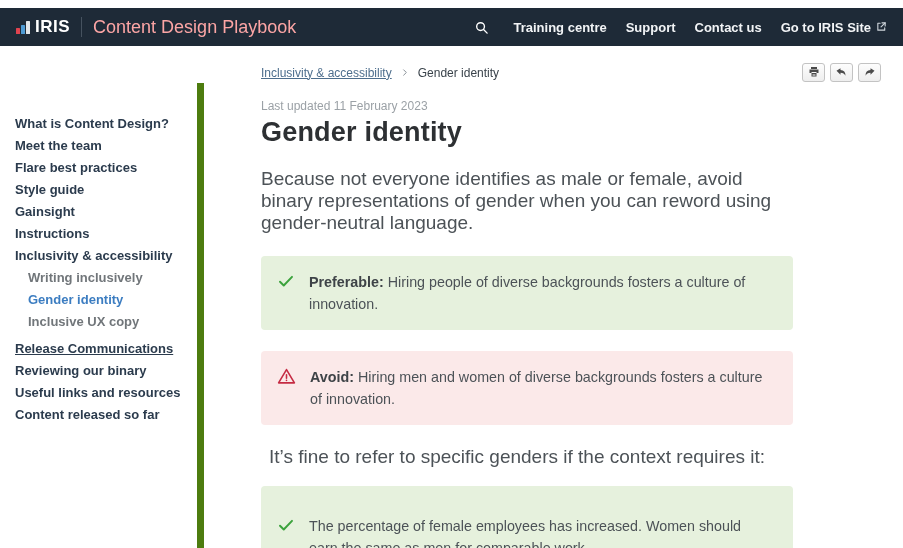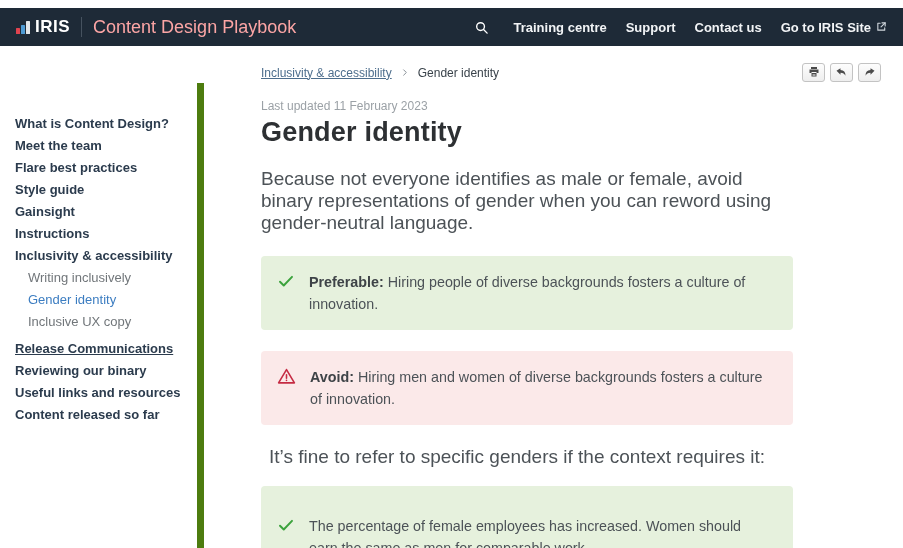--- a/index.html
+++ b/index.html
@@ -37,21 +37,21 @@
   
   .sidebar {
     position:absolute; top:38px; left:0; bottom:0; width:204px;
     background:#ffffff; border-right:7px solid #4d7c0f;
     padding:30px 10px 0 15px;
     margin-top:45px;
   }
   .sidebar ul { list-style:none; margin:0; padding:0; }
   .sidebar li { height:22px; line-height:22px; font-size:13px; cursor:pointer; white-space:nowrap; }
   .sidebar li.lvl1 { font-weight:700; color:#2b3b4d; }
-  .sidebar li.lvl2 { font-weight:400; color:#71767a; padding-left:13px; }
+  .sidebar li.lvl2 { font-weight:700; color:#71767a; padding-left:13px; }
   .sidebar li.active { color:#3c7dc1; }
   .sidebar li.gap-top { margin-top:5px;text-decoration:underline; }
 
   
   .main {
     position:absolute; top:38px; left:223px; width:680px; bottom:0;
     padding:25px 22px 0 38px;
   }
   .breadcrumb-row { display:flex; justify-content:space-between; align-items:center; margin-bottom:17px; }
   .breadcrumb { display:flex; align-items:center; gap:9px; font-size:12px; }

